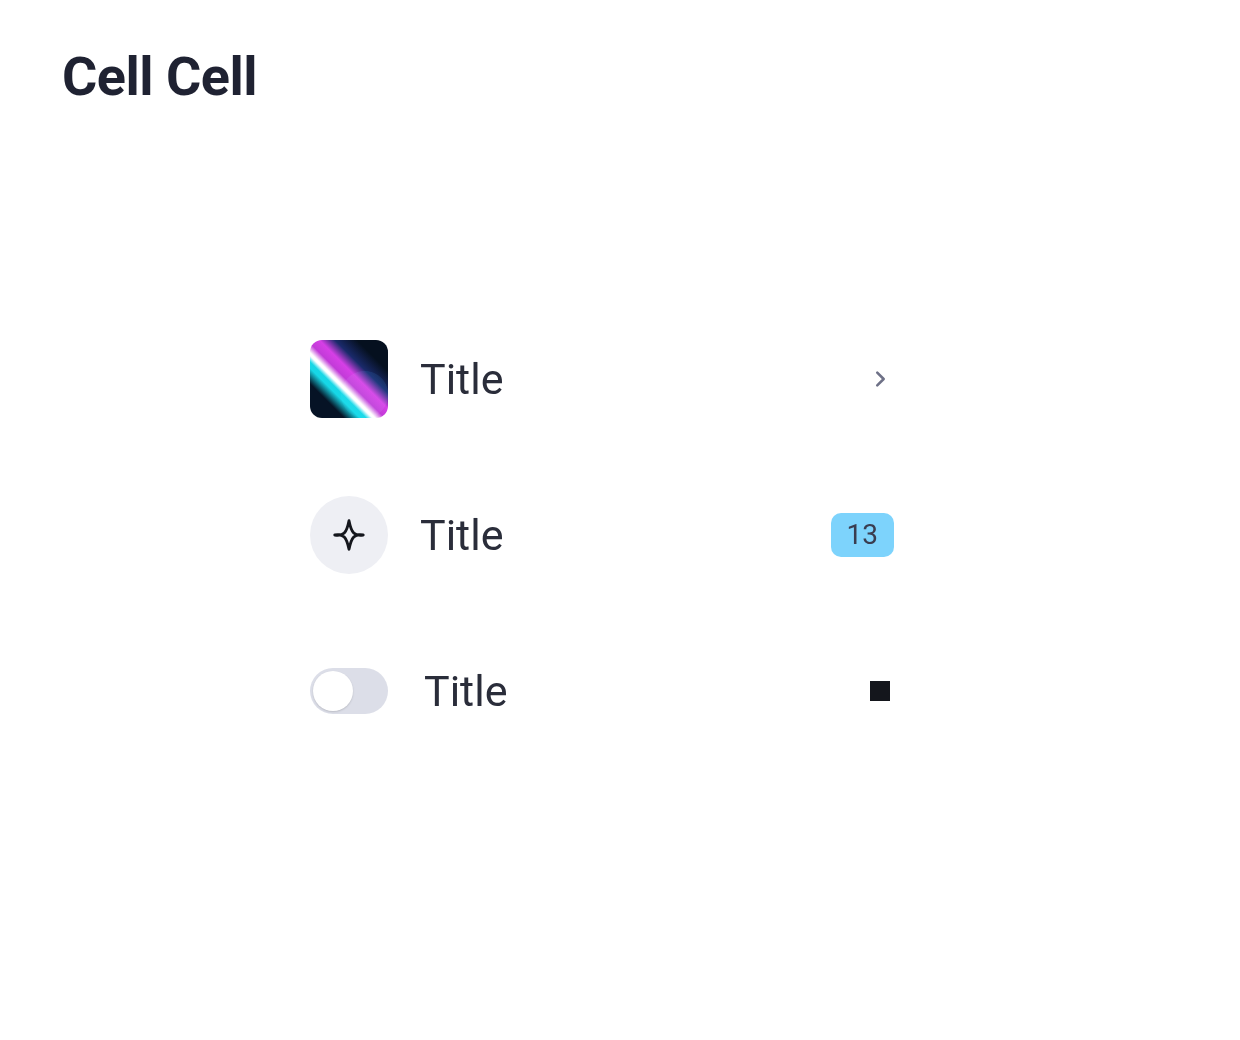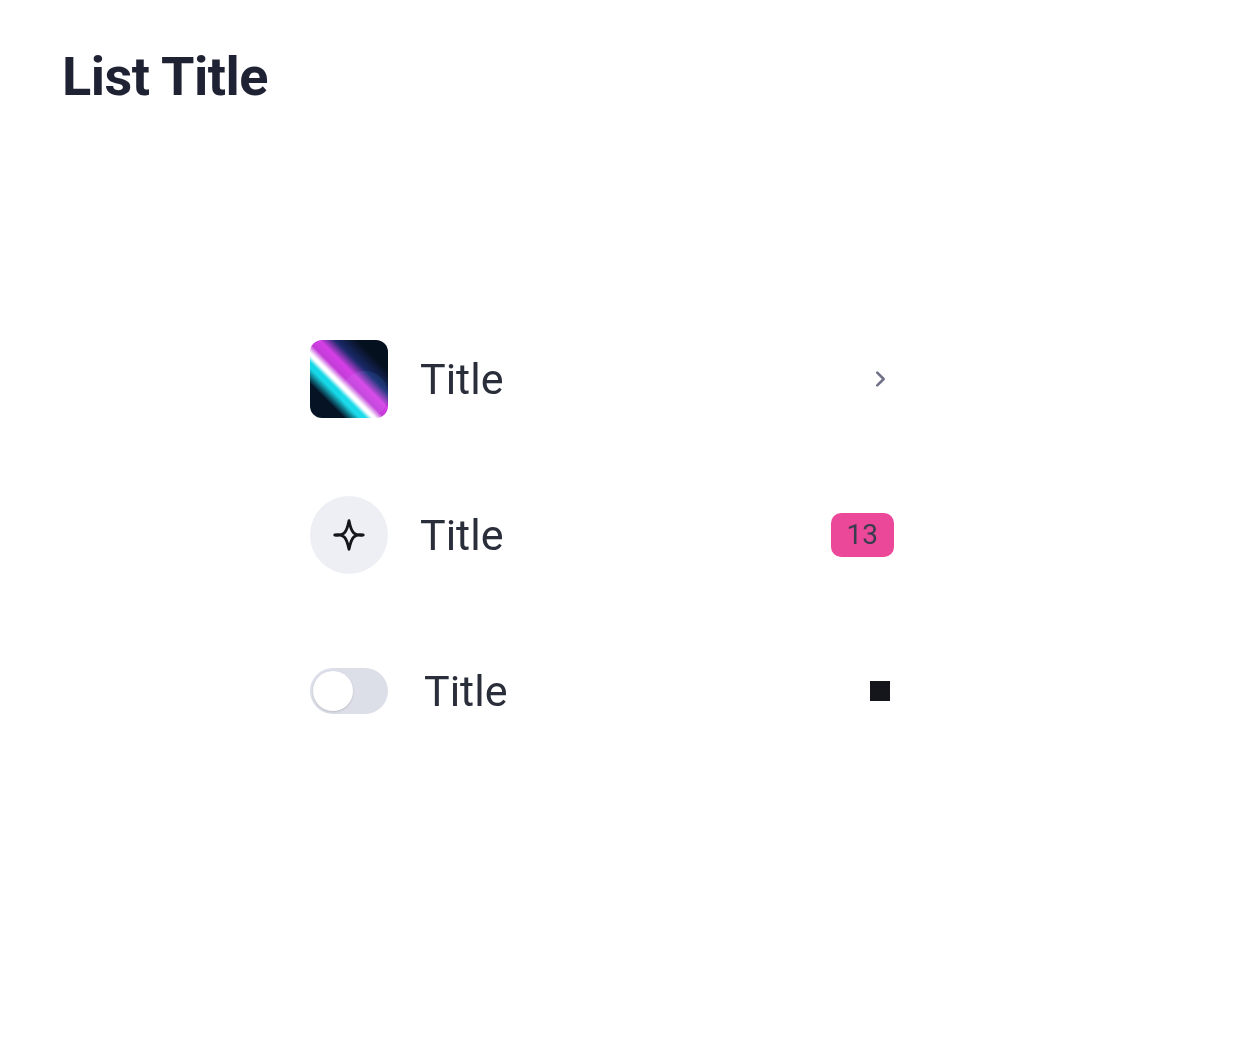--- a/index.html
+++ b/index.html
@@ -92,40 +92,40 @@
 
   
   .chevron {
     flex: none;
     width: 28px;
     height: 28px;
     display:flex; align-items:center; justify-content:center;
   }
   .badge {
     flex: none;
-    background: #ec4899;
+    background: #7dd3fc;
     color: #3a3d50;
     font-size: 28px;
     font-weight: 400;
     padding: 8px 16px;
     border-radius: 10px;
     line-height: 1;
   }
   .stop-square {
     flex: none;
     width: 20px;
     height: 20px;
     background: #14161c;
     margin-right: 4px;
   }
 </style>
 </head>
 <body>
 
-<div class="page-title">List Title</div>
+<div class="page-title">Cell Cell</div>
 
 <div class="list">
 
   <div class="cell">
     <div class="thumb"></div>
     <div class="title">Title</div>
     <div class="chevron">
       <svg width="22" height="22" viewBox="0 0 24 24" fill="none" stroke="#6e7187" stroke-width="2.8" stroke-linecap="round" stroke-linejoin="round">
         <polyline points="9 5 16 12 9 19"></polyline>
       </svg>

